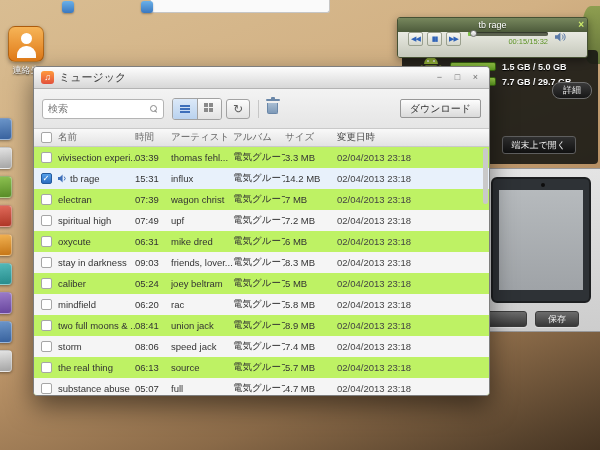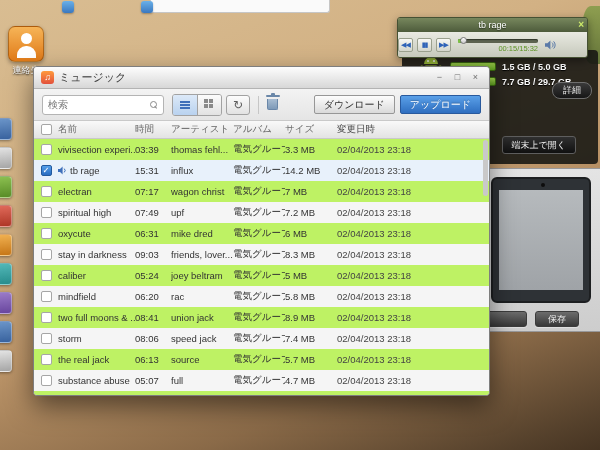--- a/index.html
+++ b/index.html
@@ -36,38 +36,38 @@
   .tablet{position:absolute;left:12px;top:8px;width:100px;height:126px;background:#2e3236;border:2px solid #1d1f21;border-radius:6px}
   .tab-screen{position:absolute;left:6px;top:11px;right:6px;bottom:11px;background:linear-gradient(#b6babd,#9fa3a7)}
   .tab-cam{position:absolute;top:4px;left:48px;width:4px;height:4px;border-radius:50%;background:#0d0d0d}
   .pv-btn{position:absolute;height:16px;border:1px solid #3c3c3c;border-radius:3px;background:linear-gradient(#6c6c6c,#383838);color:#efefef;font-size:9px;display:flex;align-items:center;justify-content:center;box-shadow:0 1px 1px rgba(255,255,255,.4)}
 
   
   .mini-player{position:absolute;left:397px;top:17px;width:191px;height:41px;border:1px solid #455133;border-radius:3px;overflow:hidden;z-index:12;box-shadow:0 3px 8px rgba(0,0,0,.4)}
   .mp-titlebar{height:14px;background:linear-gradient(#77875d,#4d5b3b);display:flex;align-items:center;justify-content:center;position:relative}
   .mp-title{font-size:9px;color:#fff;text-shadow:0 1px 1px #2a3320}
   .mp-close{position:absolute;right:3px;top:0;font-size:10px;line-height:13px;color:#cdeb6a;font-weight:bold}
-  .mp-body{height:26px;background:linear-gradient(#e9eae2,#c4c7ba);display:flex;align-items:center;padding:0 0;gap:4px}
+  .mp-body{height:26px;background:linear-gradient(#e9eae2,#c4c7ba);display:flex;align-items:flex-start;padding:0 10px;gap:4px}
   .mp-btn{min-width:15px;height:14px;border:1px solid #9aa08e;border-radius:2px;background:linear-gradient(#f8f8f4,#d4d6cc);color:#2f63b8;font-size:7px;font-weight:bold;letter-spacing:-1px;display:flex;align-items:center;justify-content:center;padding:0 2px}
   .mp-progress-wrap{display:flex;flex-direction:column;justify-content:center;gap:2px;margin-left:3px}
   .mp-track{position:relative;width:80px;height:4px;border-radius:2px;background:#5d6350;box-shadow:inset 0 1px 1px #30352a}
   .mp-fill{position:absolute;left:0;top:0;bottom:0;width:4%;background:#7cc243;border-radius:2px}
   .mp-thumb{position:absolute;left:2px;top:-2px;width:7px;height:7px;border-radius:50%;background:linear-gradient(#fdfdfd,#c9c9c9);border:1px solid #777}
   .mp-time{font-size:7.5px;color:#5c9324;text-align:right;line-height:7px}
   .mp-vol{margin-left:3px;display:flex;align-items:center}
 
   
   .music-window{position:absolute;left:33px;top:66px;width:457px;height:330px;background:#f2f2f2;border:1px solid #7e7e7e;border-radius:4px;box-shadow:0 10px 26px rgba(0,0,0,.5);z-index:10;display:flex;flex-direction:column;overflow:hidden}
   .titlebar{height:22px;background:linear-gradient(#fdfdfd,#d7d7d7);border-bottom:1px solid #b3b3b3;display:flex;align-items:center;padding:0 7px;flex:0 0 auto}
   .win-icon{width:13px;height:13px;border-radius:3px;background:linear-gradient(#ff9a3c,#e2503c);color:#fff;font-size:9px;line-height:13px;text-align:center;margin-right:5px}
   .title-text{font-size:11px;color:#3c3c3c}
   .win-controls{margin-left:auto;display:flex;gap:5px}
   .win-btn{width:13px;height:13px;font-size:9px;line-height:12px;text-align:center;color:#6e6e6e}
 
-  .toolbar{height:32px;background:linear-gradient(#f3f3f3,#e5e5e5);border-bottom:1px solid #c9c9c9;display:flex;align-items:center;padding:0 8px;flex:0 0 auto}
+  .toolbar{height:40px;background:linear-gradient(#f3f3f3,#e5e5e5);border-bottom:1px solid #c9c9c9;display:flex;align-items:center;padding:0 8px;flex:0 0 auto}
   .search-box{width:122px;height:20px;background:#fff;border:1px solid #b4b4b4;border-radius:3px;display:flex;align-items:center;padding:0 5px;gap:3px}
   .search-box input{border:none;outline:none;flex:1;min-width:0;font-size:10px;color:#333;background:transparent;font-family:inherit}
   .mag{position:relative;width:8px;height:8px;flex:0 0 auto}
   .mag::before{content:"";position:absolute;left:0;top:0;width:5px;height:5px;border:1.4px solid #8a8a8a;border-radius:50%}
   .mag::after{content:"";position:absolute;left:5.4px;top:5.4px;width:3.4px;height:1.4px;background:#8a8a8a;transform:rotate(45deg);transform-origin:0 0}
   .seg{display:flex;border:1px solid #a2a2a2;border-radius:3px;overflow:hidden;margin-left:8px}
   .seg-btn{width:24px;height:20px;display:flex;align-items:center;justify-content:center;background:linear-gradient(#fcfcfc,#e2e2e2)}
   .seg-btn+.seg-btn{border-left:1px solid #a2a2a2}
   .seg-btn.active{background:linear-gradient(#dce9f8,#b9d2ef)}
   .icon-list{width:10px;height:8px;background:repeating-linear-gradient(to bottom,#3e6fba 0 2px,transparent 2px 3px)}
@@ -204,21 +204,20 @@
           </span>
         <span class="seg-btn">
             <span class="icon-grid"></span>
           </span>
       </div>
       <span class="tool-btn">↻</span>
       <span class="divider"></span>
       <span class="trash"></span>
       <div class="toolbar-right">
         <span class="btn">ダウンロード</span>
-        <span class="btn primary">アップロード</span>
       </div>
     </div>
 
     <div class="table">
       <div class="thead">
         <span class="col-check">
             <span class="checkbox"></span>
           </span>
         <span class="col-name">名前</span>
         <span class="col-time">時間</span>
@@ -262,21 +261,21 @@
     <span class="col-date cell-date">02/04/2013 23:18</span>
   </div>
           <div class="trow">
     <span class="col-check">
               <span class="checkbox"></span>
             </span>
     <span class="col-name">
 
       <span class="cell-name-text">electran</span>
     </span>
-    <span class="col-time cell-time">07:17</span>
+    <span class="col-time cell-time">07:39</span>
     <span class="col-artist cell-artist">wagon christ</span>
     <span class="col-album cell-album">電気グループのデ...</span>
     <span class="col-size cell-size">7 MB</span>
     <span class="col-date cell-date">02/04/2013 23:18</span>
   </div>
           <div class="trow alt">
     <span class="col-check">
               <span class="checkbox"></span>
             </span>
     <span class="col-name">
@@ -372,21 +371,21 @@
     <span class="col-album cell-album">電気グループのデ...</span>
     <span class="col-size cell-size">7.4 MB</span>
     <span class="col-date cell-date">02/04/2013 23:18</span>
   </div>
           <div class="trow">
     <span class="col-check">
               <span class="checkbox"></span>
             </span>
     <span class="col-name">
 
-      <span class="cell-name-text">the real jack</span>
+      <span class="cell-name-text">the real thing</span>
     </span>
     <span class="col-time cell-time">06:13</span>
     <span class="col-artist cell-artist">source</span>
     <span class="col-album cell-album">電気グループのデ...</span>
     <span class="col-size cell-size">5.7 MB</span>
     <span class="col-date cell-date">02/04/2013 23:18</span>
   </div>
           <div class="trow alt">
     <span class="col-check">
               <span class="checkbox"></span>

